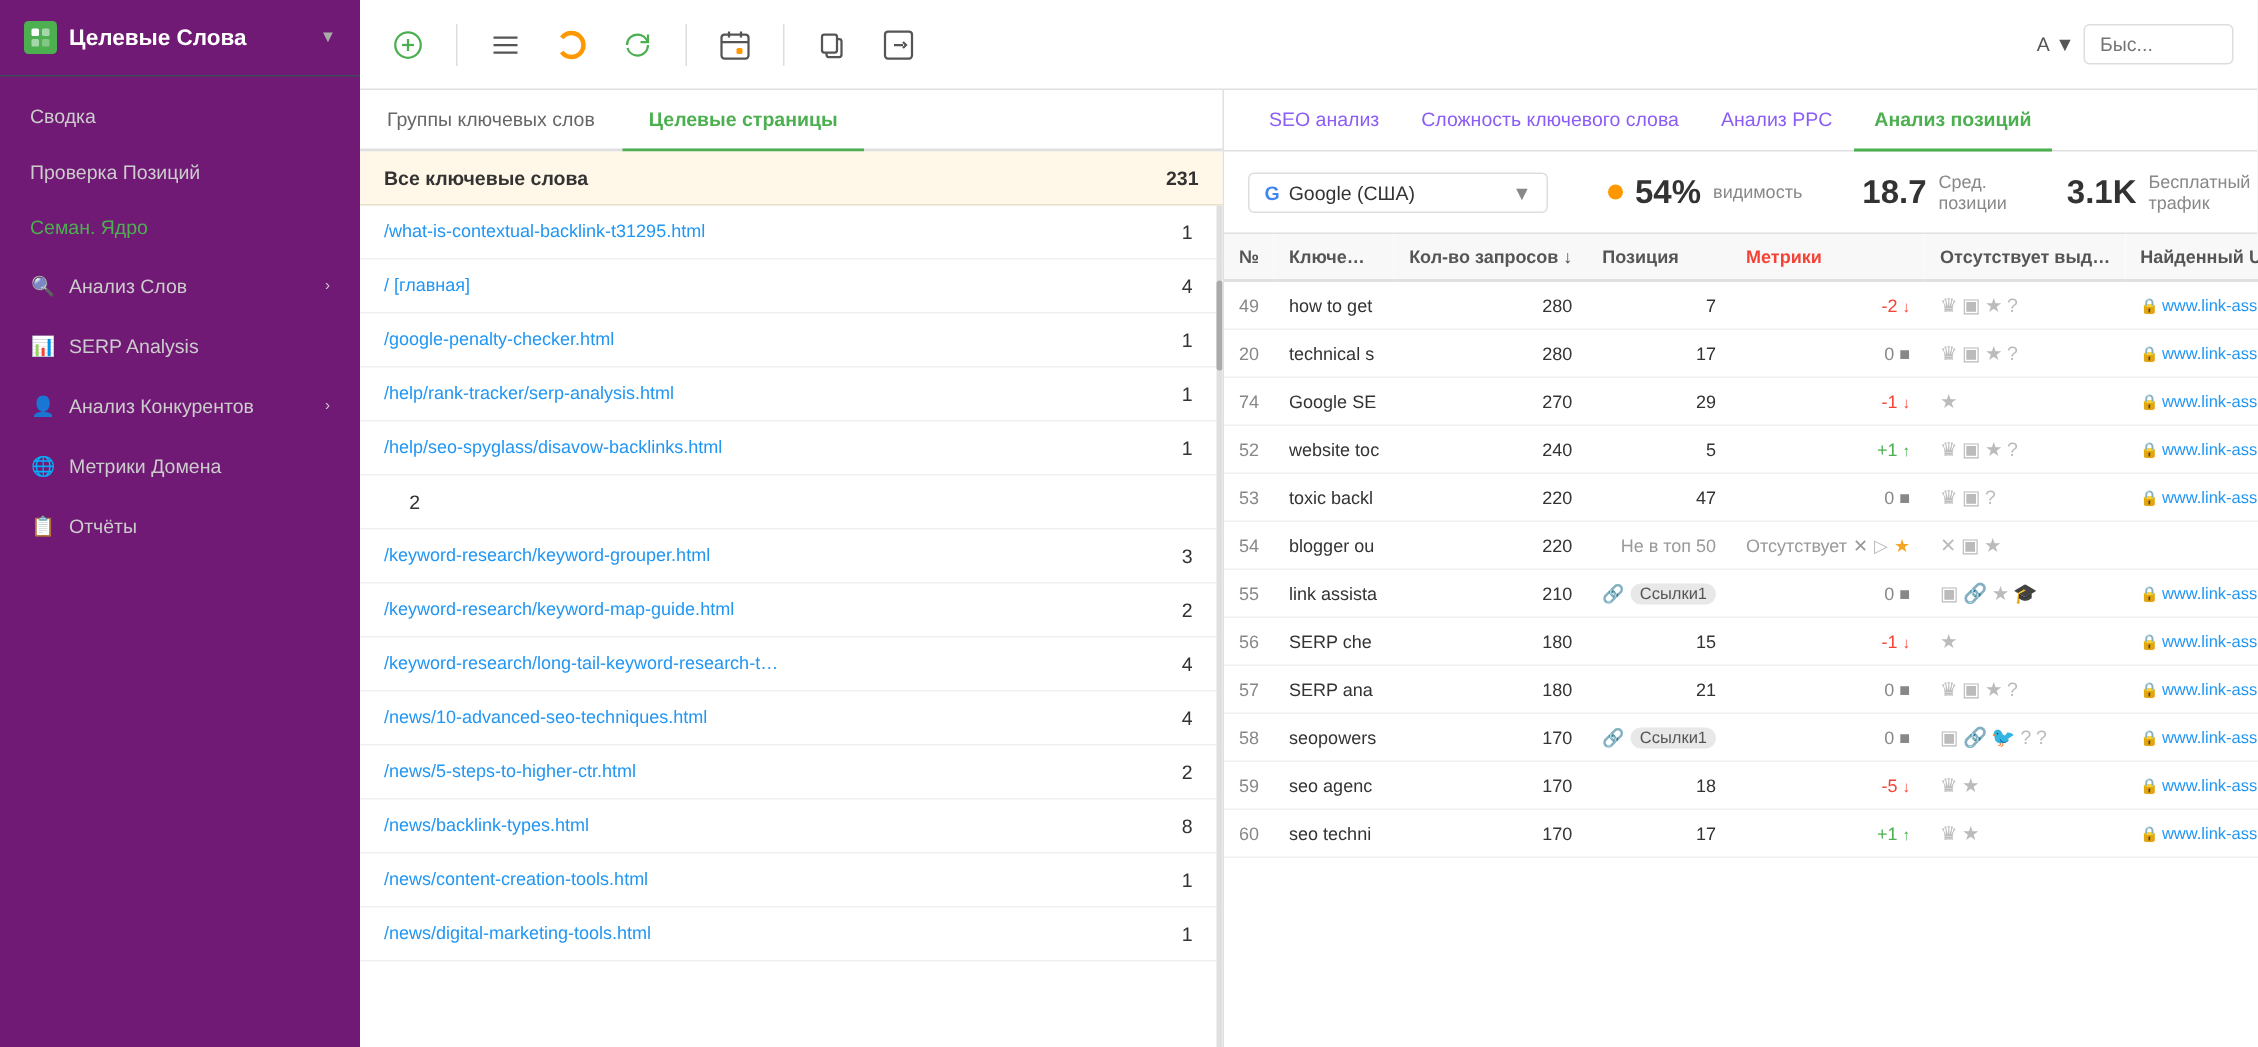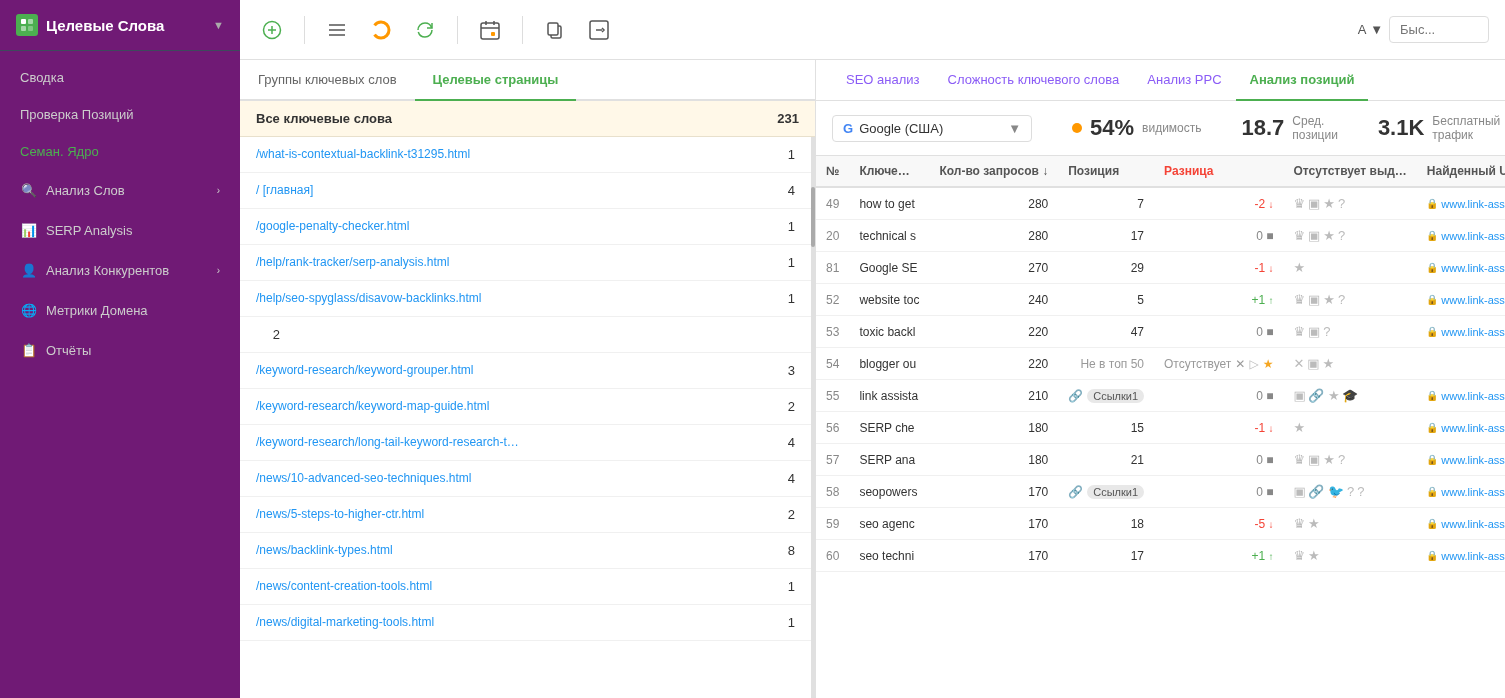--- a/index.html
+++ b/index.html
@@ -308,21 +308,21 @@
           </div>
         </div>
         <div class="data-table-wrap">
           <table class="data-table">
             <thead>
               <tr>
                 <th class="col-num">№</th>
                 <th>Ключе…</th>
                 <th class="sortable col-requests">Кол-во запросов ↓</th>
                 <th class="col-pos">Позиция</th>
-                <th class="col-diff" style="color:#f44336;">Разница</th>
+                <th class="col-diff" style="color:#f44336;">Метрики</th>
                 <th class="col-extended">Отсутствует выд…</th>
                 <th class="col-url">Найденный URL</th>
               </tr>
             </thead>
             <tbody id="table-body">
             <tr>
     <td class="col-num">49</td>
     <td class="col-keyword">how to get</td>
     <td class="col-requests">280</td>
     <td class="col-pos"><span>7</span></td>
@@ -351,21 +351,21 @@
                       <span class="action-icon" style="color:#bbb;">▣</span>
                       <span class="action-icon" style="color:#bbb;">★</span>
                       <span class="action-icon" style="color:#bbb;">?</span>
                     </span>
                   </td>
     <td class="col-url">
                     <span class="url-link"><span class="lock-icon">🔒</span> www.link-assist…</span>
                   </td>
   </tr>
                 <tr>
-    <td class="col-num">81</td>
+    <td class="col-num">74</td>
     <td class="col-keyword">Google SE</td>
     <td class="col-requests">270</td>
     <td class="col-pos"><span>29</span></td>
     <td class="col-diff"><span class="diff-neg">-1 <span class="sort-arrow">↓</span></span></td>
     <td class="col-extended">
                     <span class="action-icons">
                       <span class="action-icon" style="color:#bbb;">★</span>
                     </span>
                   </td>
     <td class="col-url">

